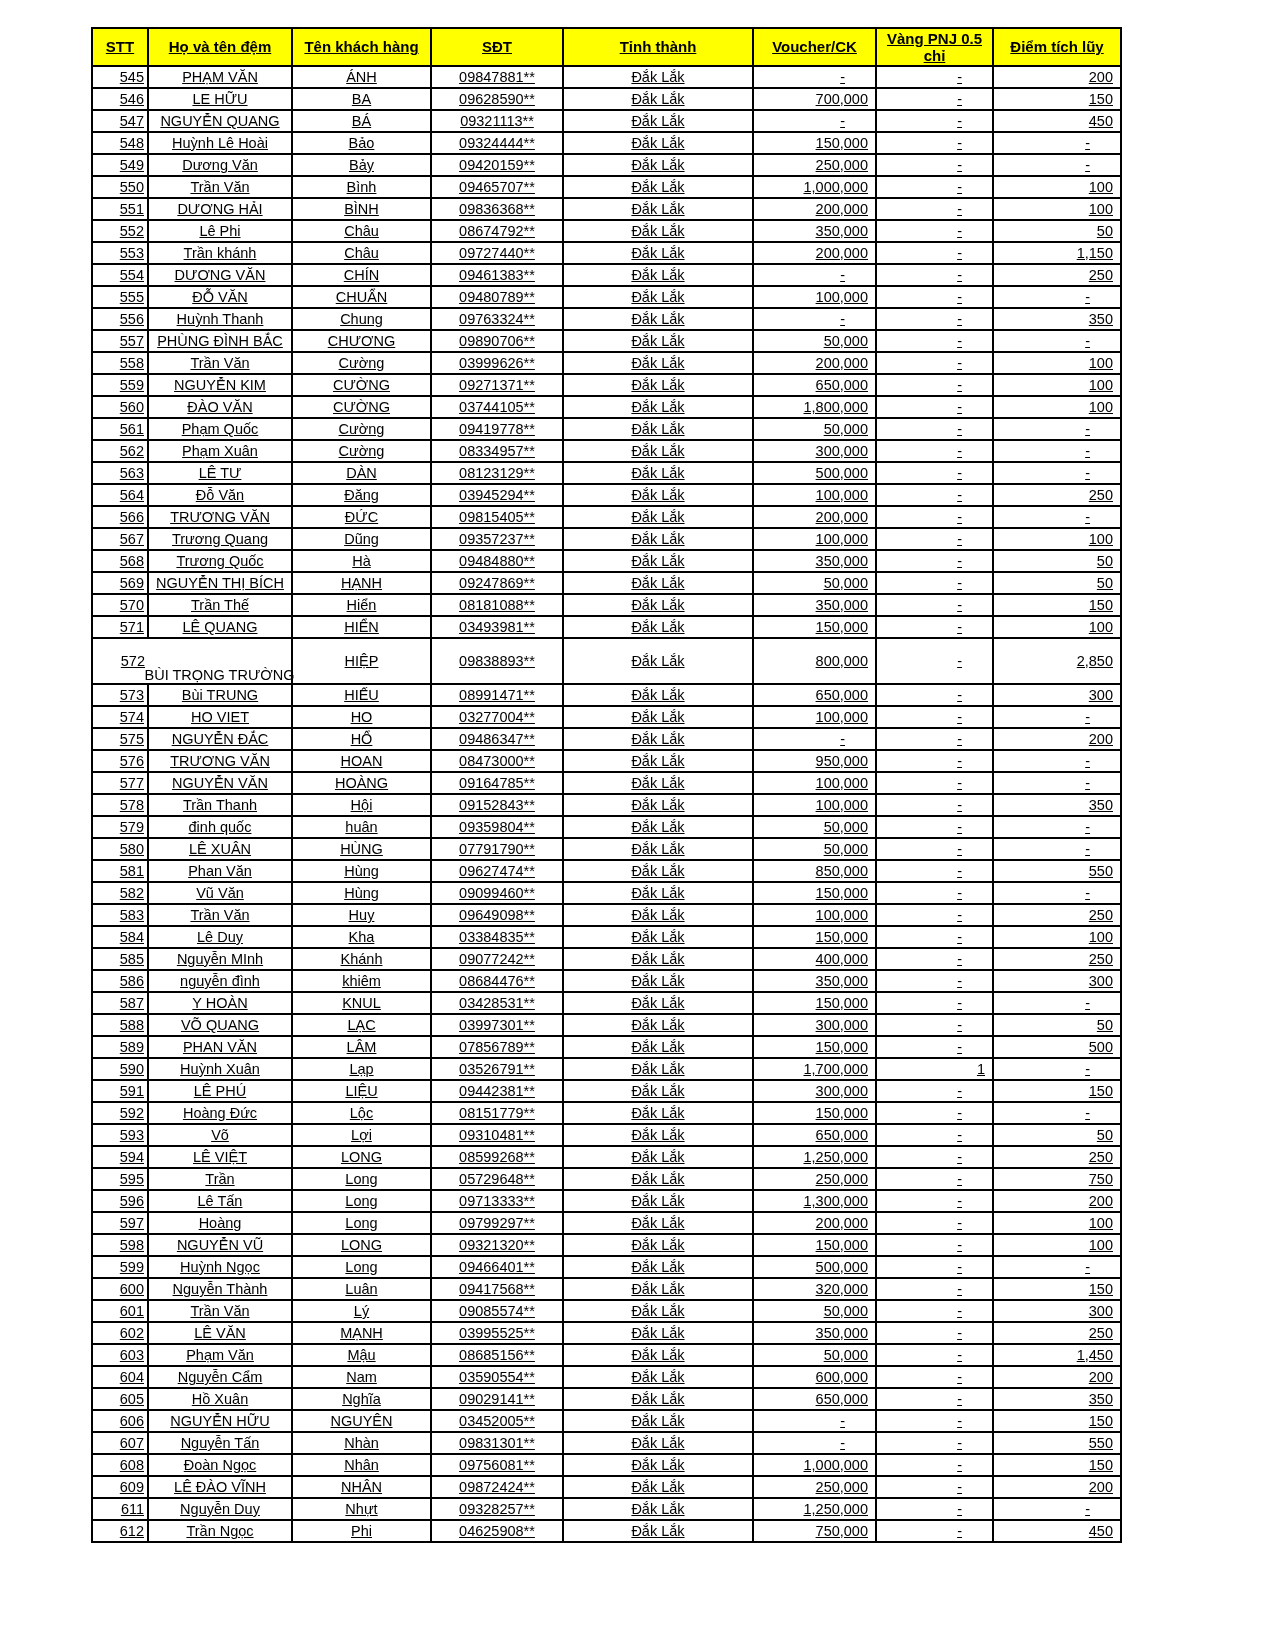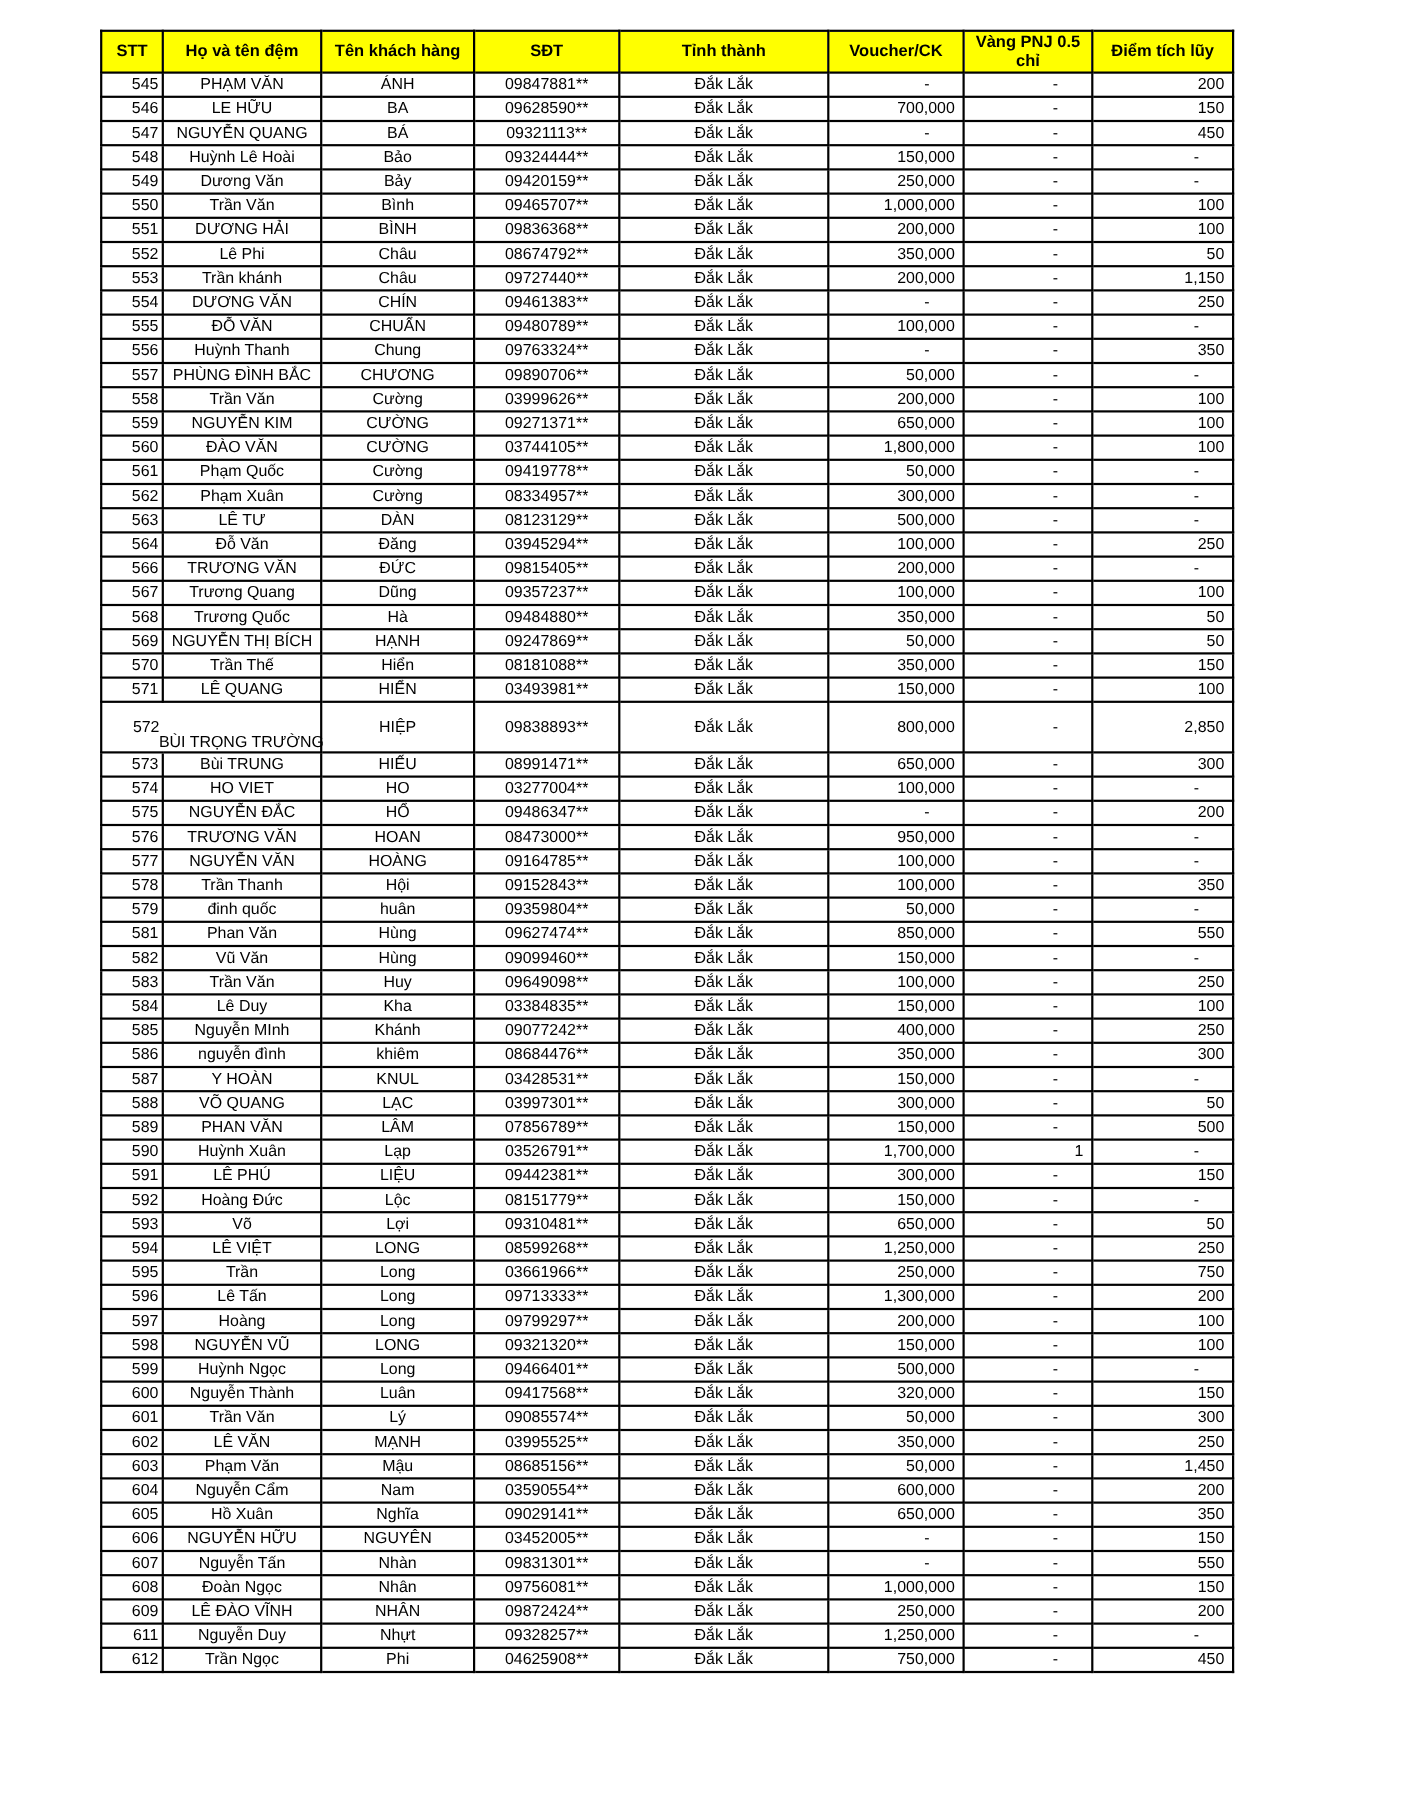--- a/index.html
+++ b/index.html
@@ -1,17 +1,17 @@
 <!DOCTYPE html>
 <html><head>
 <meta charset="utf-8">
 <style>
   html,body{margin:0;padding:0;background:#ffffff;}
   body{width:1275px;height:1650px;font-family:"Liberation Sans","DejaVu Sans",sans-serif;color:#000;}
-  .sheet{position:absolute;left:91px;top:27px;}
+  .sheet{position:absolute;left:91px;top:27px;text-decoration:underline;}
   table{border-collapse:collapse;table-layout:fixed;width:1029px;}
   th,td{border:2px solid #000;overflow:hidden;padding:0 2px;box-sizing:border-box;}
   thead th{background:#FFFF00;font-weight:bold;font-size:15px;text-align:center;vertical-align:middle;height:38px;line-height:1.15;}
   tbody tr{height:22px;}
   tbody td{font-size:14.5px;vertical-align:middle;white-space:nowrap;}
   td.c0{text-align:right;padding-right:3px;}
   td.c1,td.c2,td.c3,td.c4{text-align:center;}
   td.c5,td.c6,td.c7{text-align:right;padding-right:7px;}
   td.dash{padding-right:30px;}
   tr.ovl-row td.c0{border-right:none;}
@@ -380,20 +380,30 @@
           <td class="c0">579</td>
           <td class="c1">đinh quốc</td>
           <td class="c2">huân</td>
           <td class="c3">09359804**</td>
           <td class="c4">Đắk Lắk</td>
           <td class="c5">50,000</td>
           <td class="c6 dash">-</td>
           <td class="c7 dash">-</td>
         </tr>
         <tr>
+          <td class="c0">580</td>
+          <td class="c1">LÊ XUÂN</td>
+          <td class="c2">HÙNG</td>
+          <td class="c3">07791790**</td>
+          <td class="c4">Đắk Lắk</td>
+          <td class="c5">50,000</td>
+          <td class="c6 dash">-</td>
+          <td class="c7 dash">-</td>
+        </tr>
+        <tr>
           <td class="c0">581</td>
           <td class="c1">Phan Văn</td>
           <td class="c2">Hùng</td>
           <td class="c3">09627474**</td>
           <td class="c4">Đắk Lắk</td>
           <td class="c5">850,000</td>
           <td class="c6 dash">-</td>
           <td class="c7">550</td>
         </tr>
         <tr>
@@ -523,21 +533,21 @@
           <td class="c3">08599268**</td>
           <td class="c4">Đắk Lắk</td>
           <td class="c5">1,250,000</td>
           <td class="c6 dash">-</td>
           <td class="c7">250</td>
         </tr>
         <tr>
           <td class="c0">595</td>
           <td class="c1">Trần</td>
           <td class="c2">Long</td>
-          <td class="c3">03661966**</td>
+          <td class="c3">05729648**</td>
           <td class="c4">Đắk Lắk</td>
           <td class="c5">250,000</td>
           <td class="c6 dash">-</td>
           <td class="c7">750</td>
         </tr>
         <tr>
           <td class="c0">596</td>
           <td class="c1">Lê Tấn</td>
           <td class="c2">Long</td>
           <td class="c3">09713333**</td>

